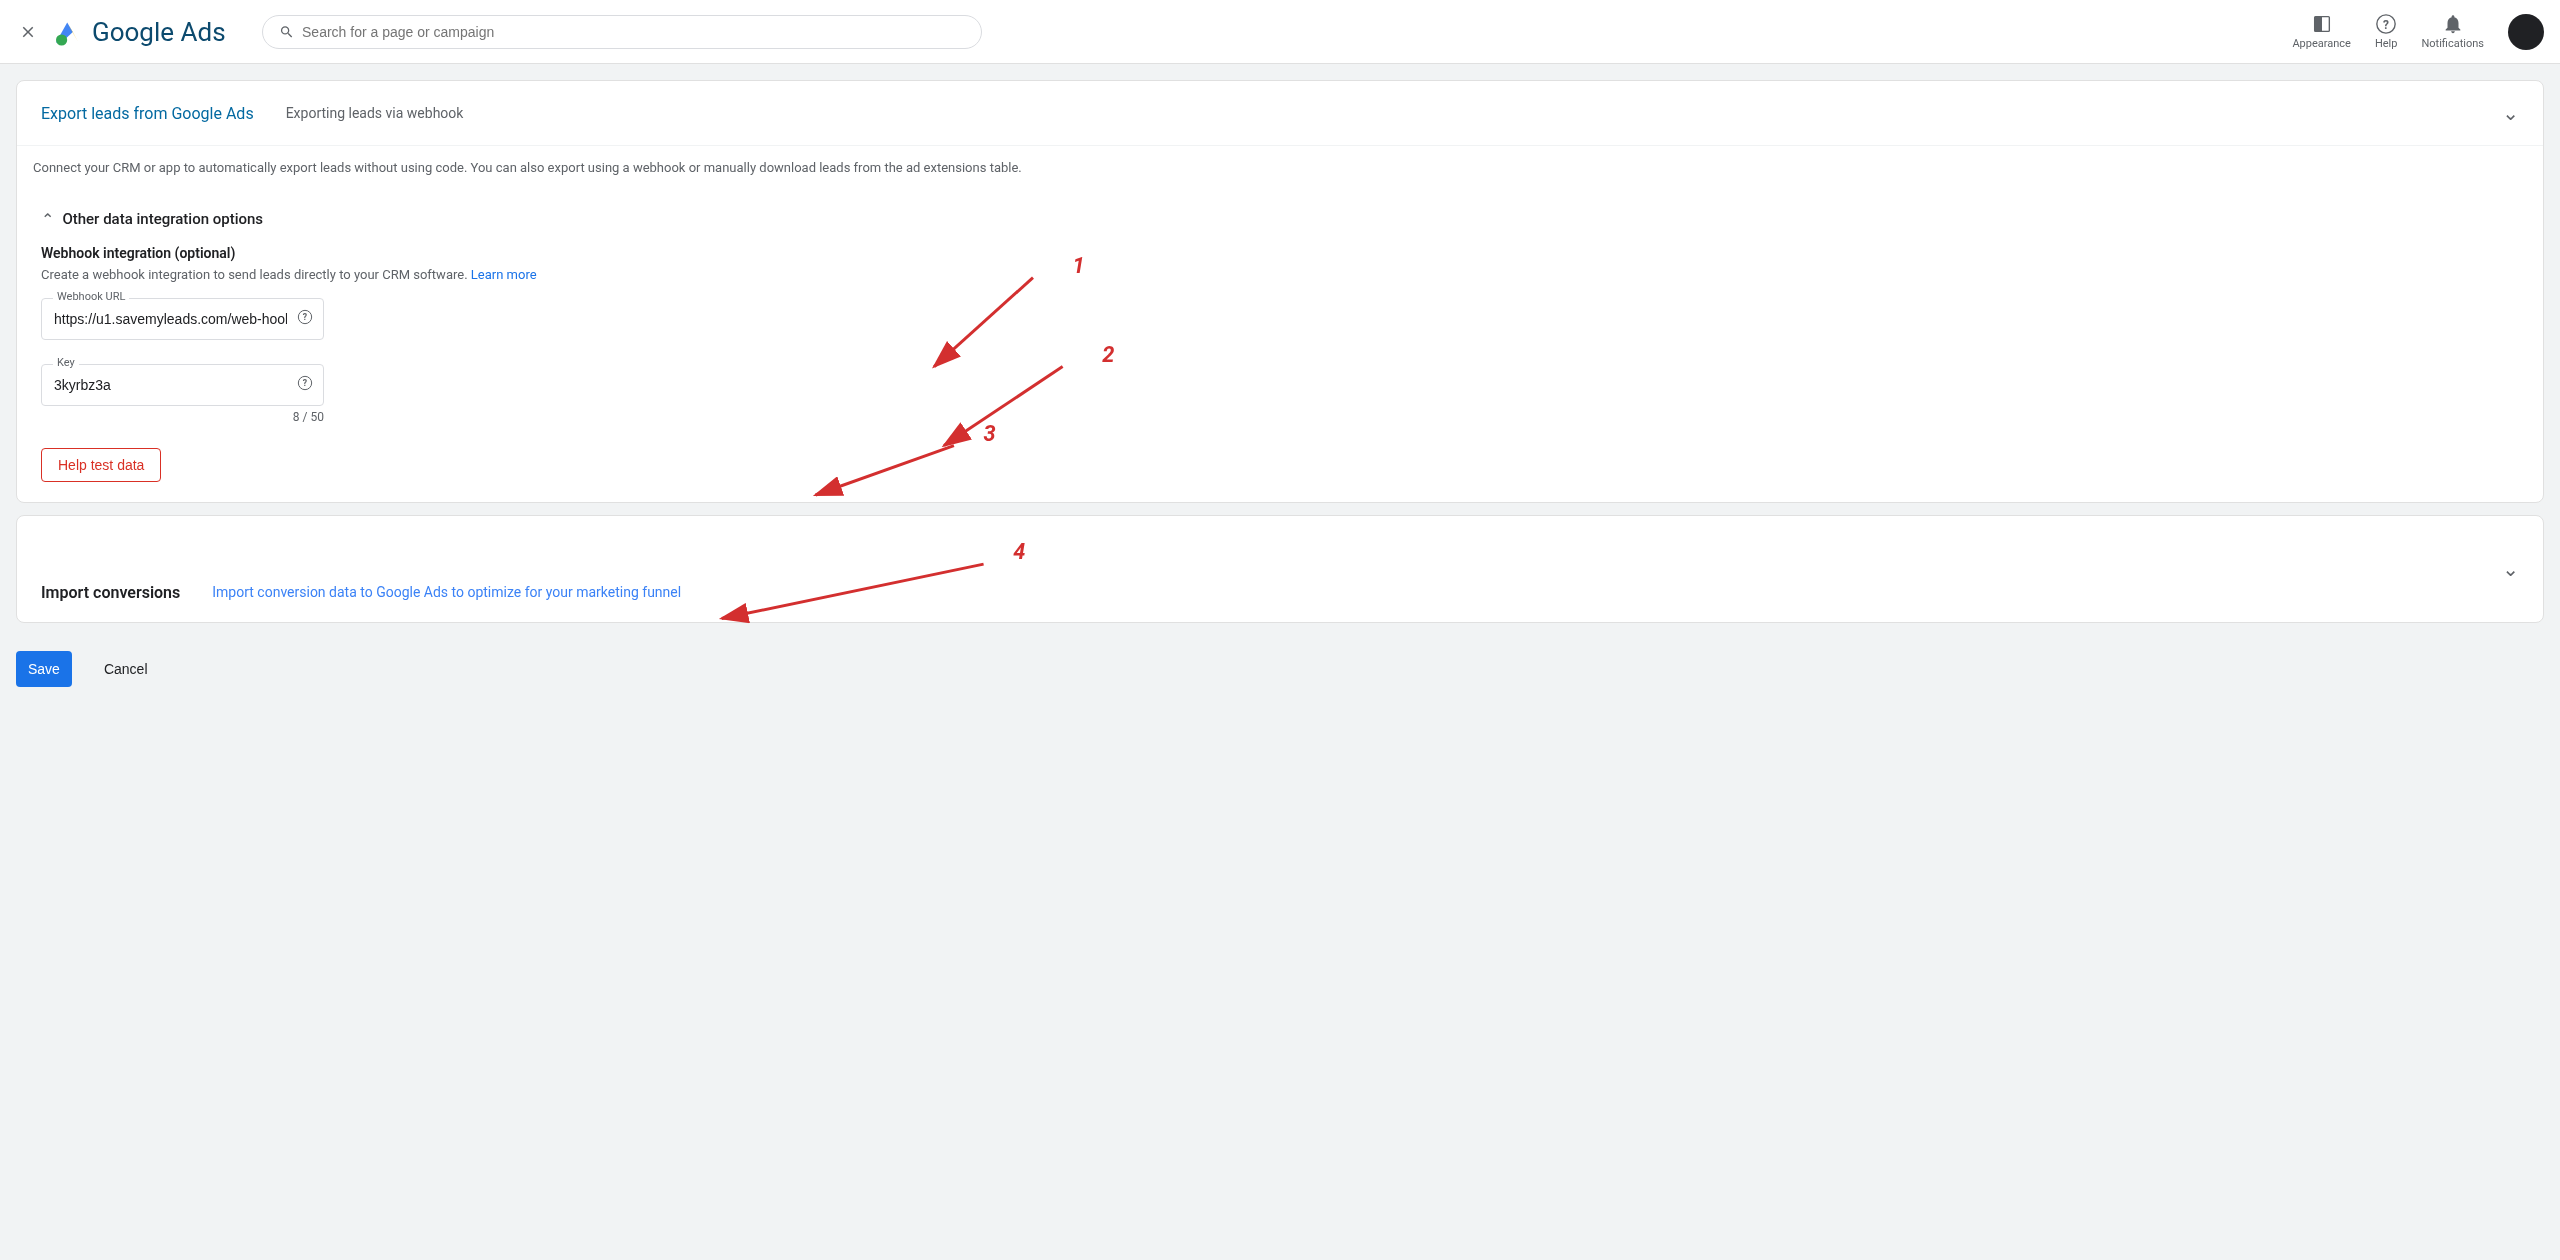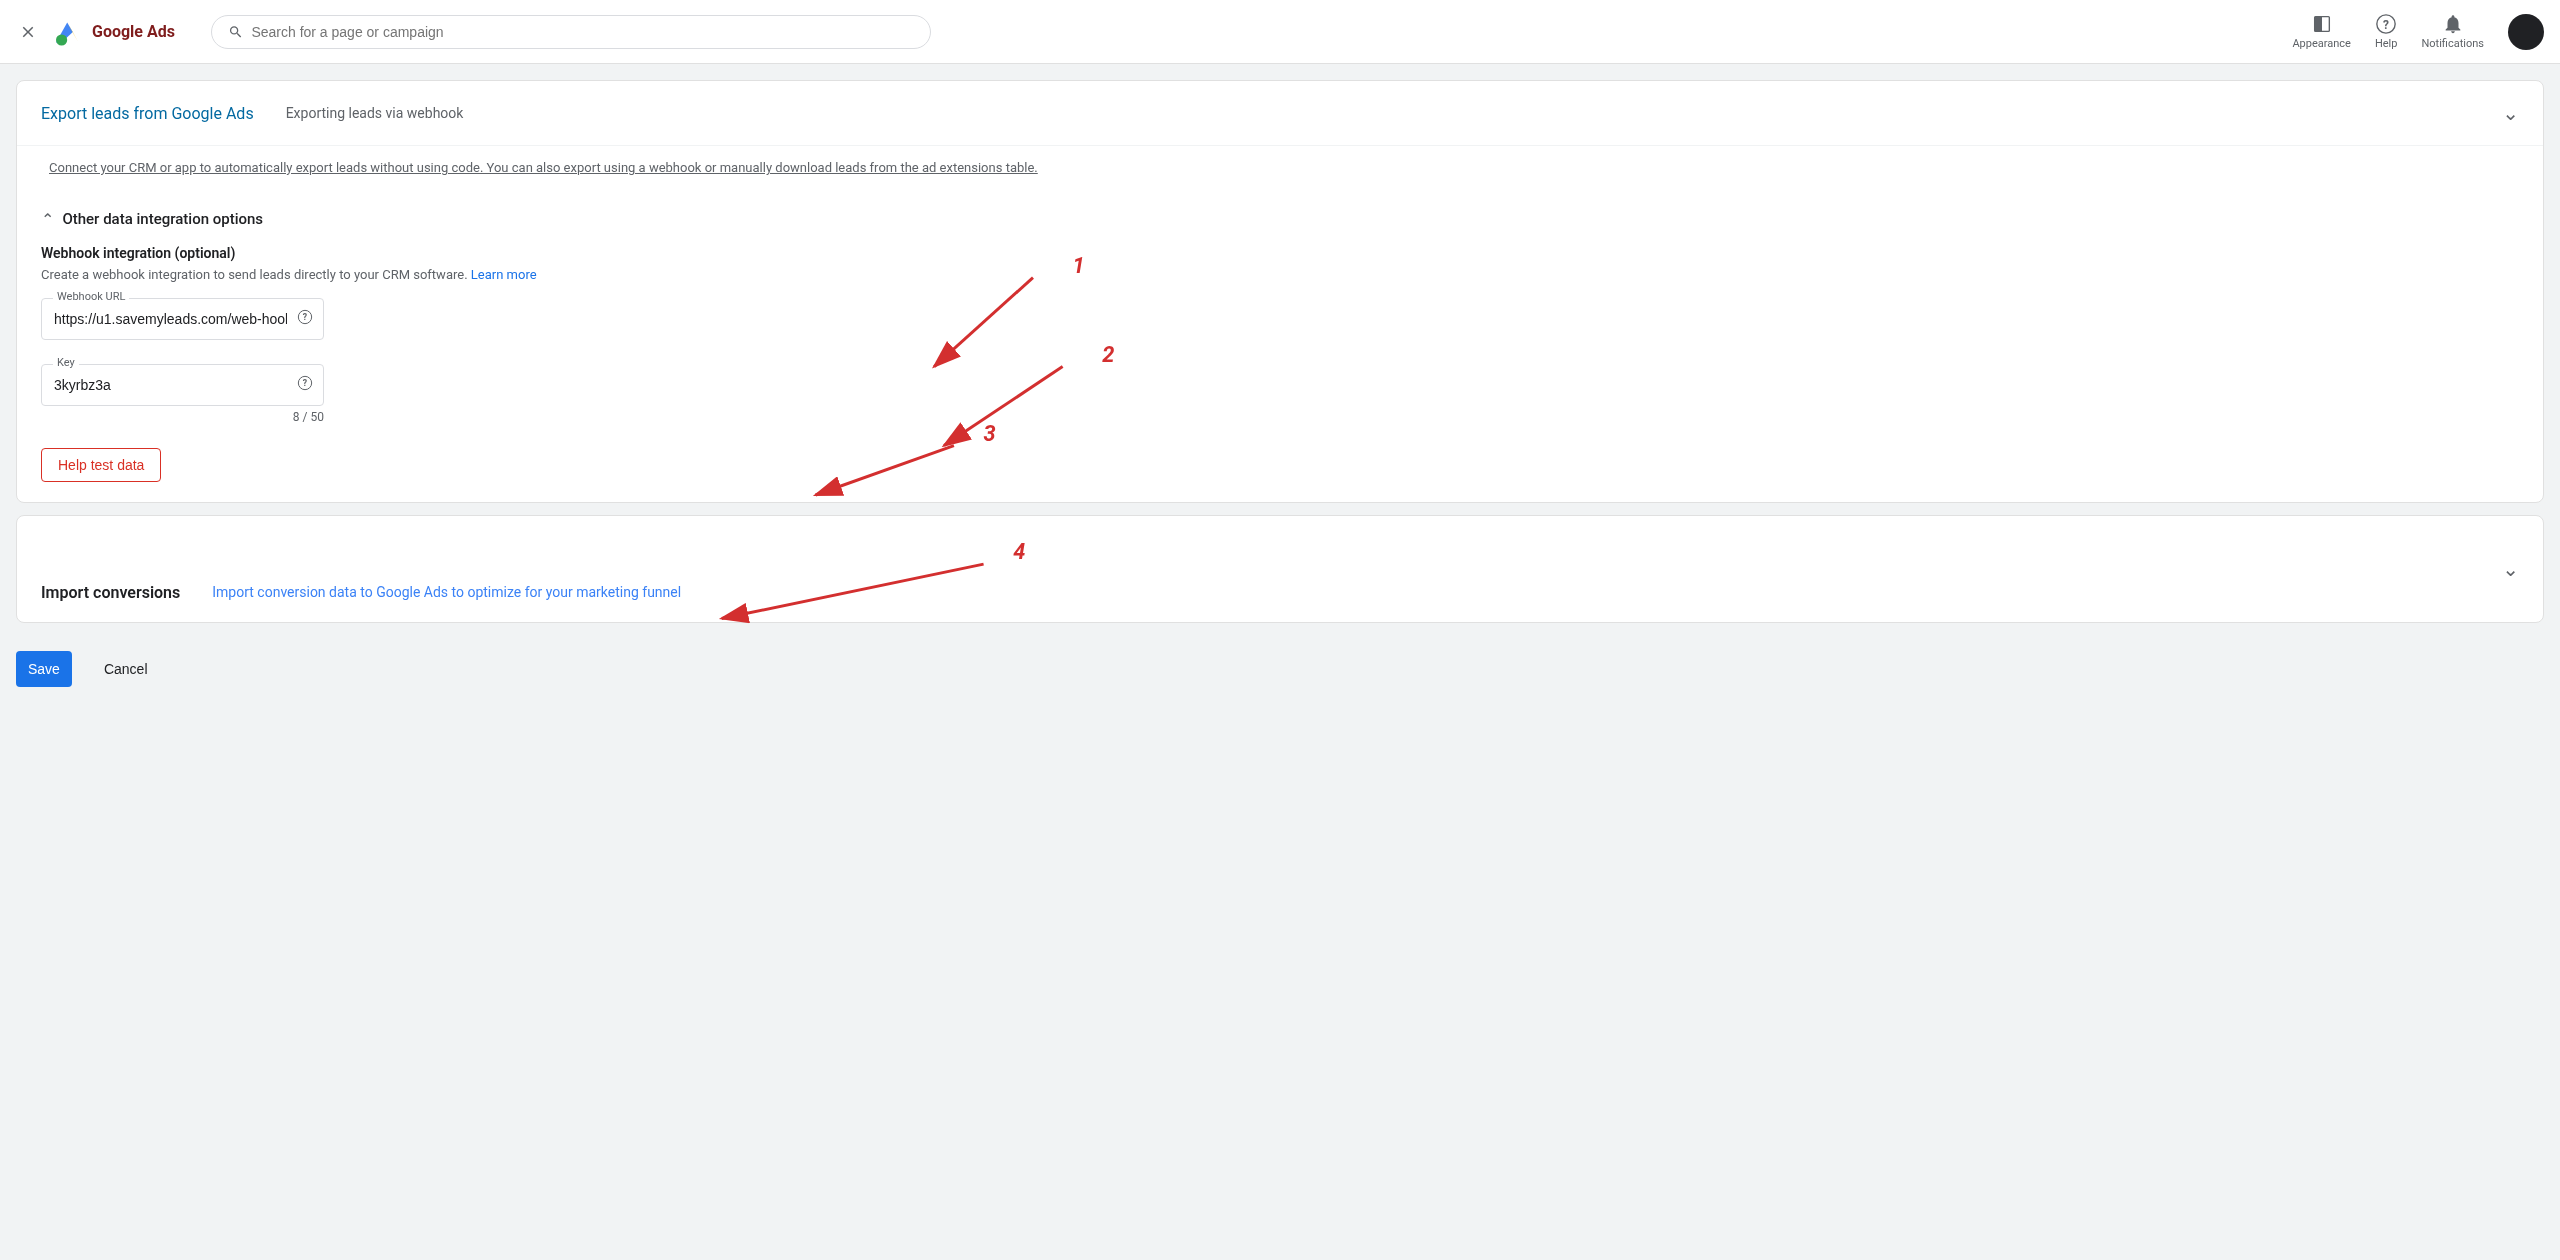--- a/index.html
+++ b/index.html
@@ -39,23 +39,23 @@
       display: flex;
       align-items: center;
       gap: 8px;
       margin-right: 20px;
     }
     .logo-icon {
       width: 32px;
       height: 32px;
     }
     .header-brand {
-      font-size: 16px;
-      font-weight: 700;
-      color: #7f1d1d;
+      font-size: 26px;
+      font-weight: 400;
+      color: #0c4a6e;
     }
     .header-search {
       flex: 1;
       max-width: 720px;
       margin: 0 16px;
     }
     .search-box {
       display: flex;
       align-items: center;
       border: 1px solid #dadce0;
@@ -132,25 +132,24 @@
     .section-title {
       font-size: 16px;
       font-weight: 400;
       color: #0369a1;
     }
     .section-subtitle {
       font-size: 14px;
       color: #5f6368;
     }
     .section-description {
-      padding: 12px 32px 16px;
+      padding: 12px 16px 16px;
       font-size: 13px;
       color: #5f6368;
       line-height: 1.5;
-      text-decoration: underline;
     }
     .chevron-icon {
       cursor: pointer;
       color: #5f6368;
       font-size: 20px;
     }
 
     
     .sub-section-header {
       display: flex;

